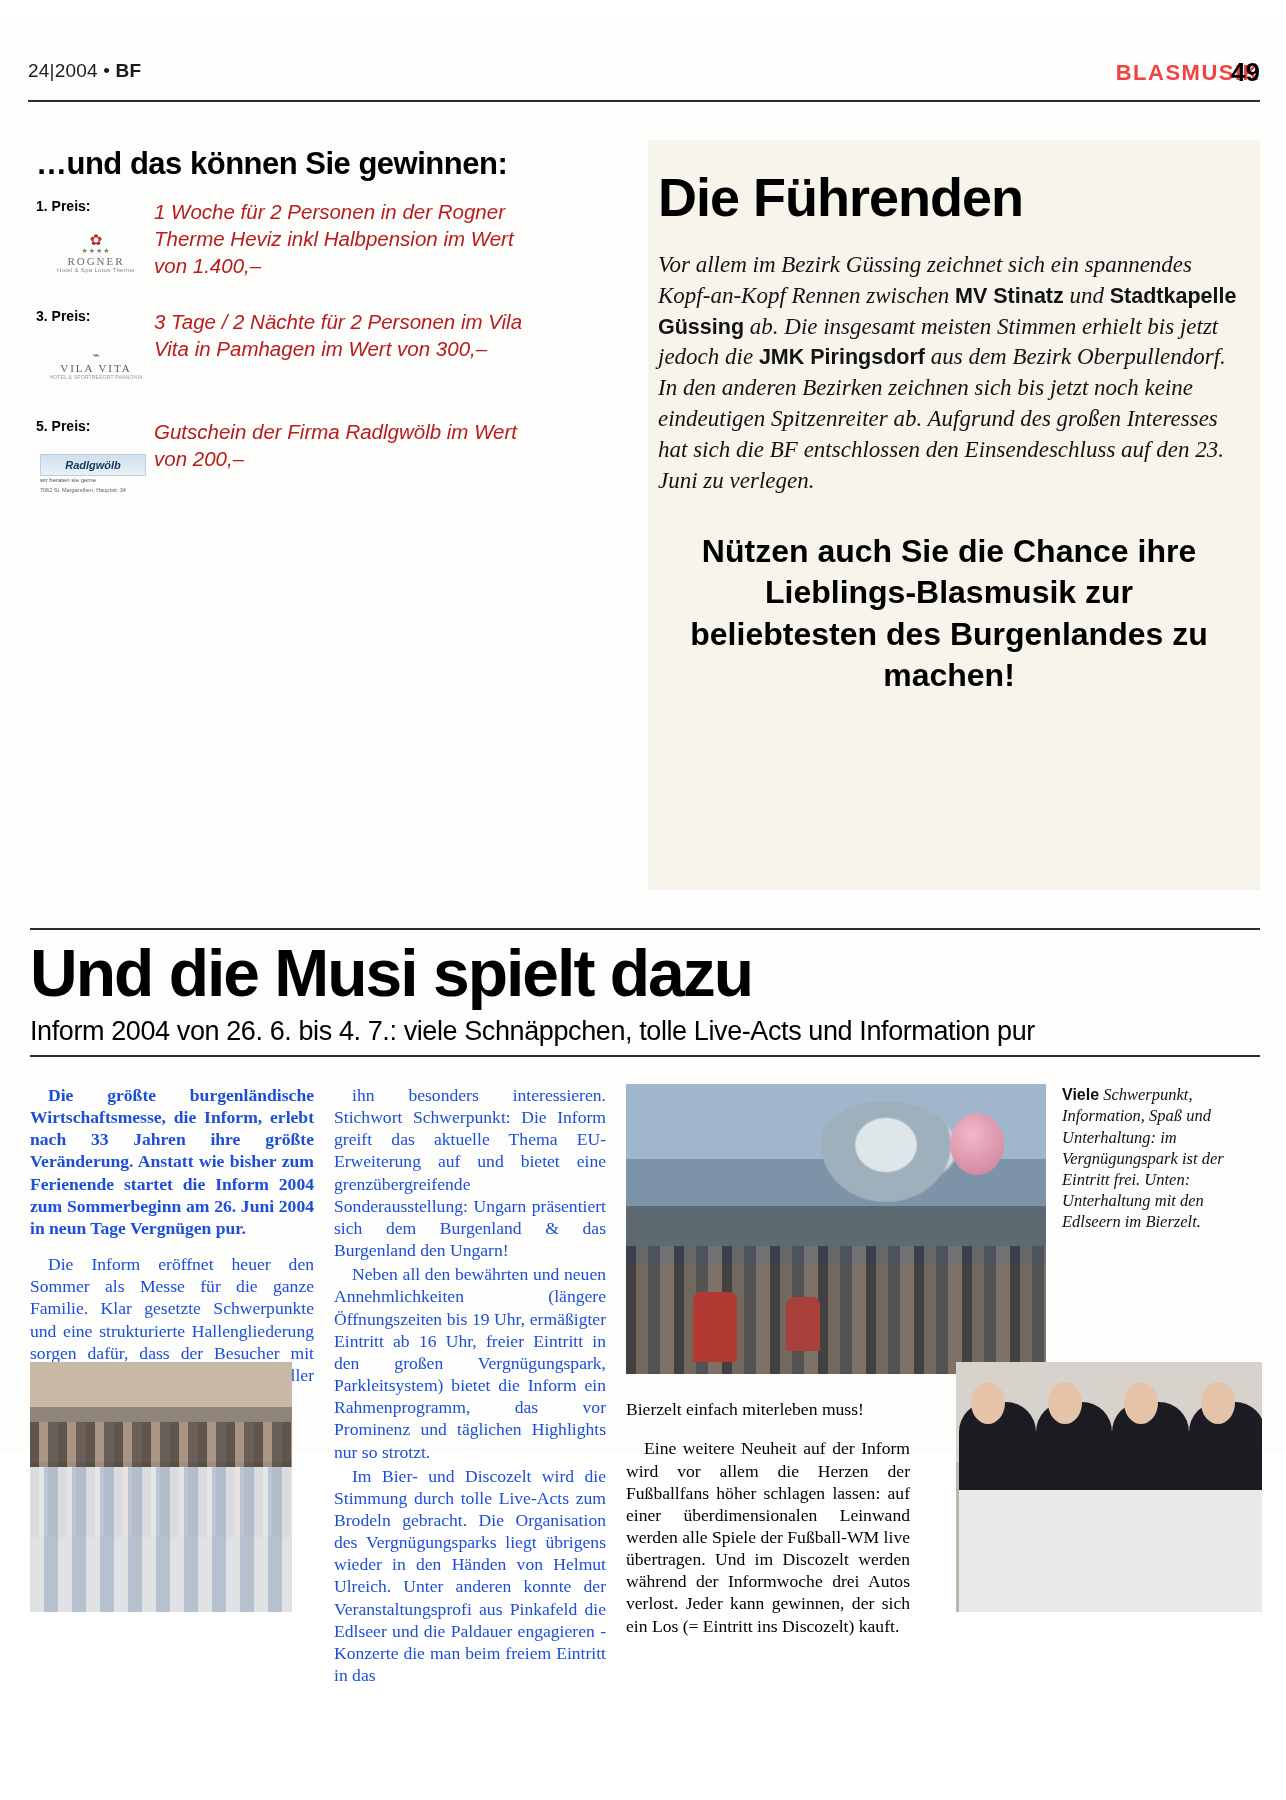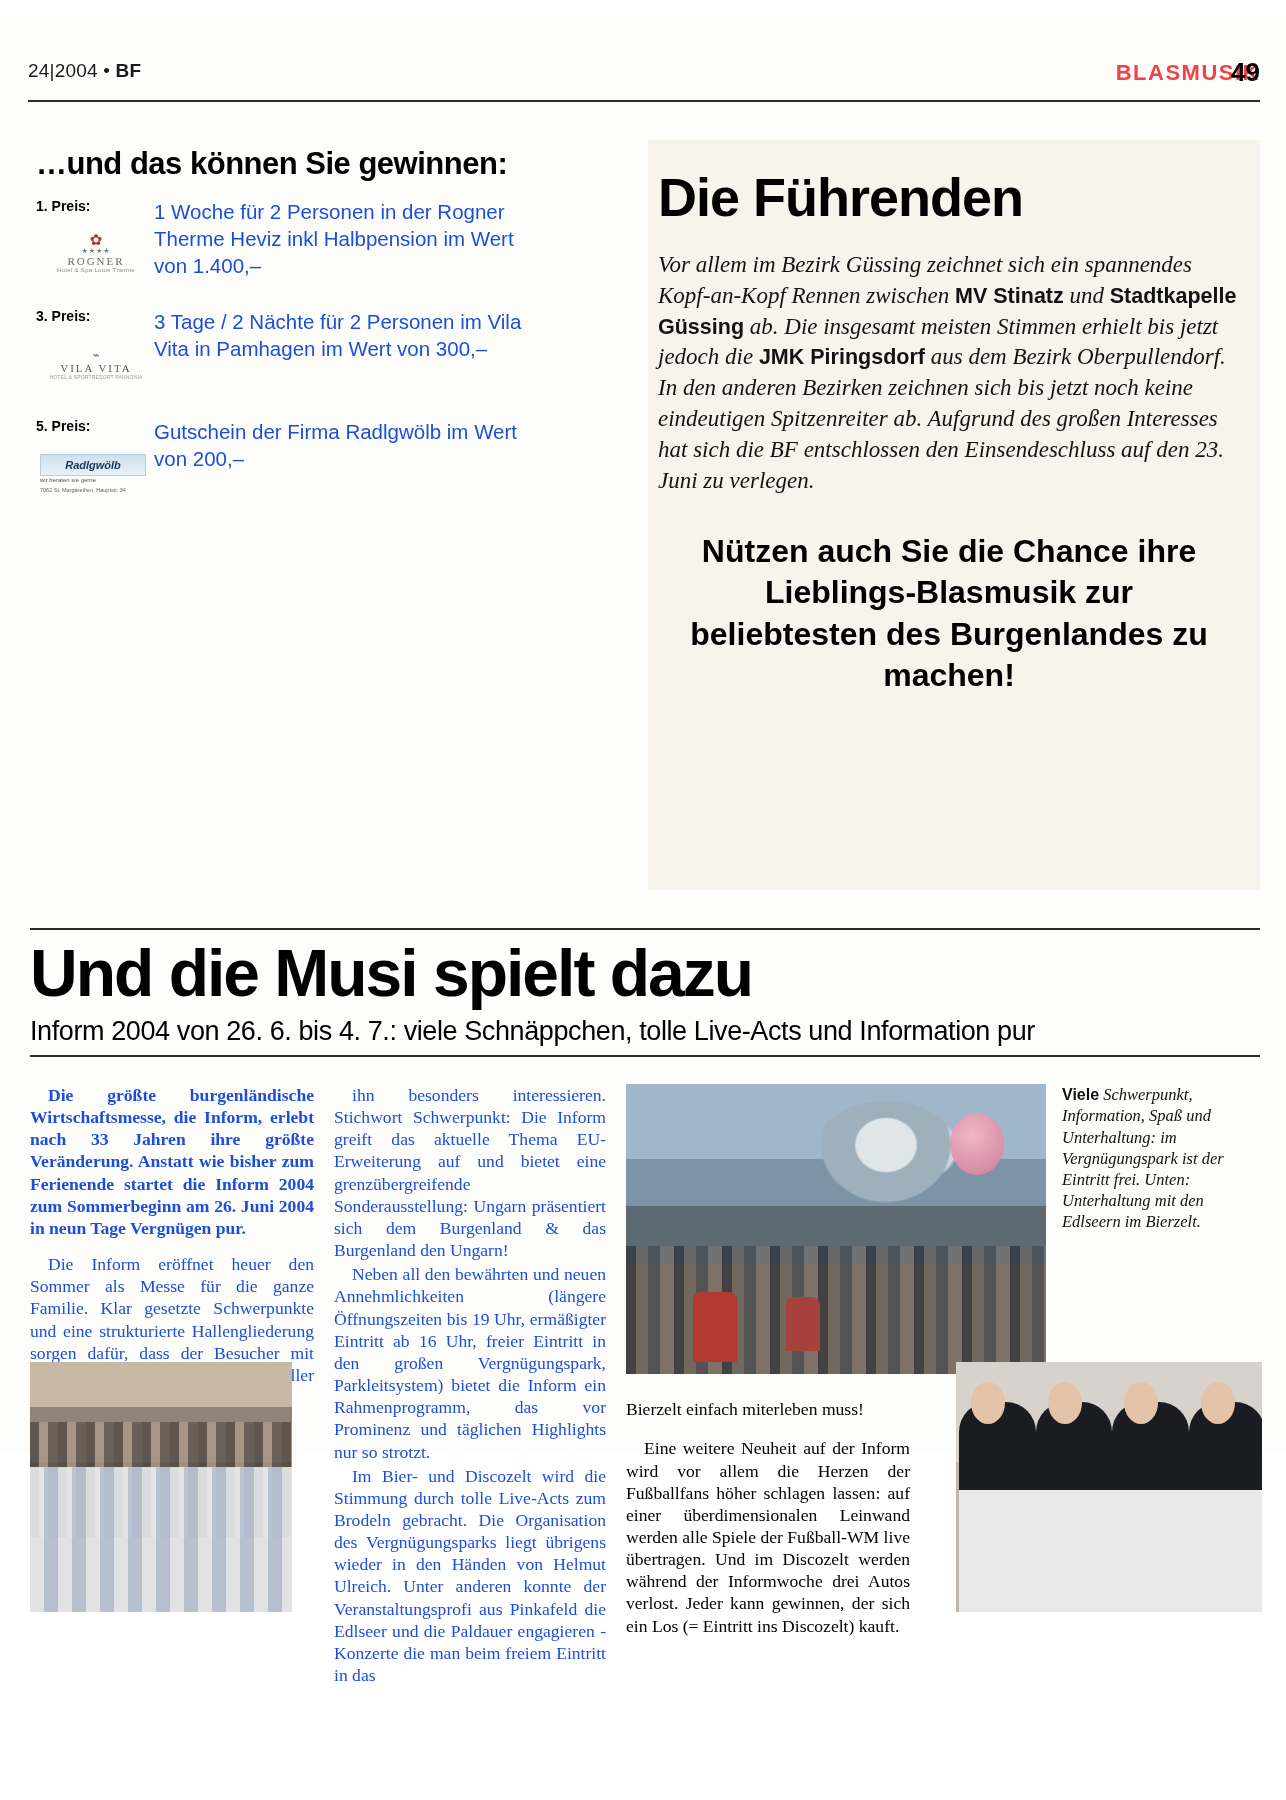--- a/index.html
+++ b/index.html
@@ -83,22 +83,23 @@
   .prize-label {
     position: absolute;
     left: 4px; top: 0;
     width: 115px;
     font-size: 14px;
     font-weight: bold;
   }
   .prize-text {
     margin-left: 122px;
     font-size: 20.5px;
+    font-style: italic;
     line-height: 1.32;
-    color: #1d4ed8;
+    color: #b91c1c;
   }
   .logo-box {
     position: absolute;
     left: 8px; top: 34px;
     width: 112px;
     height: 58px;
   }
 
   
   .logo-rogner { text-align: center; }

